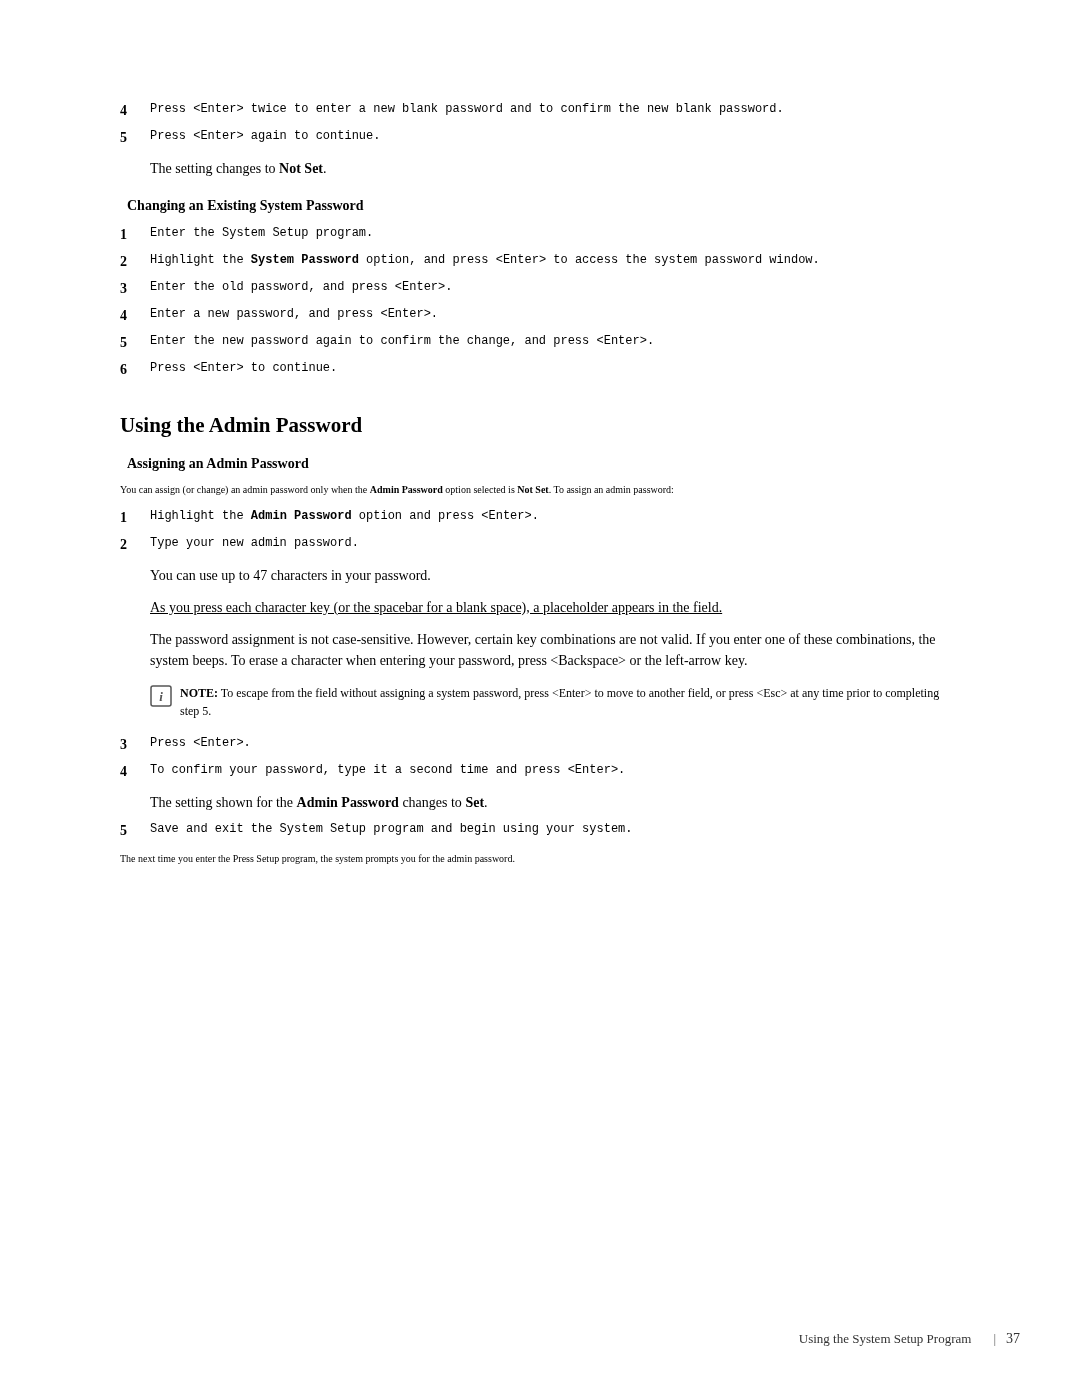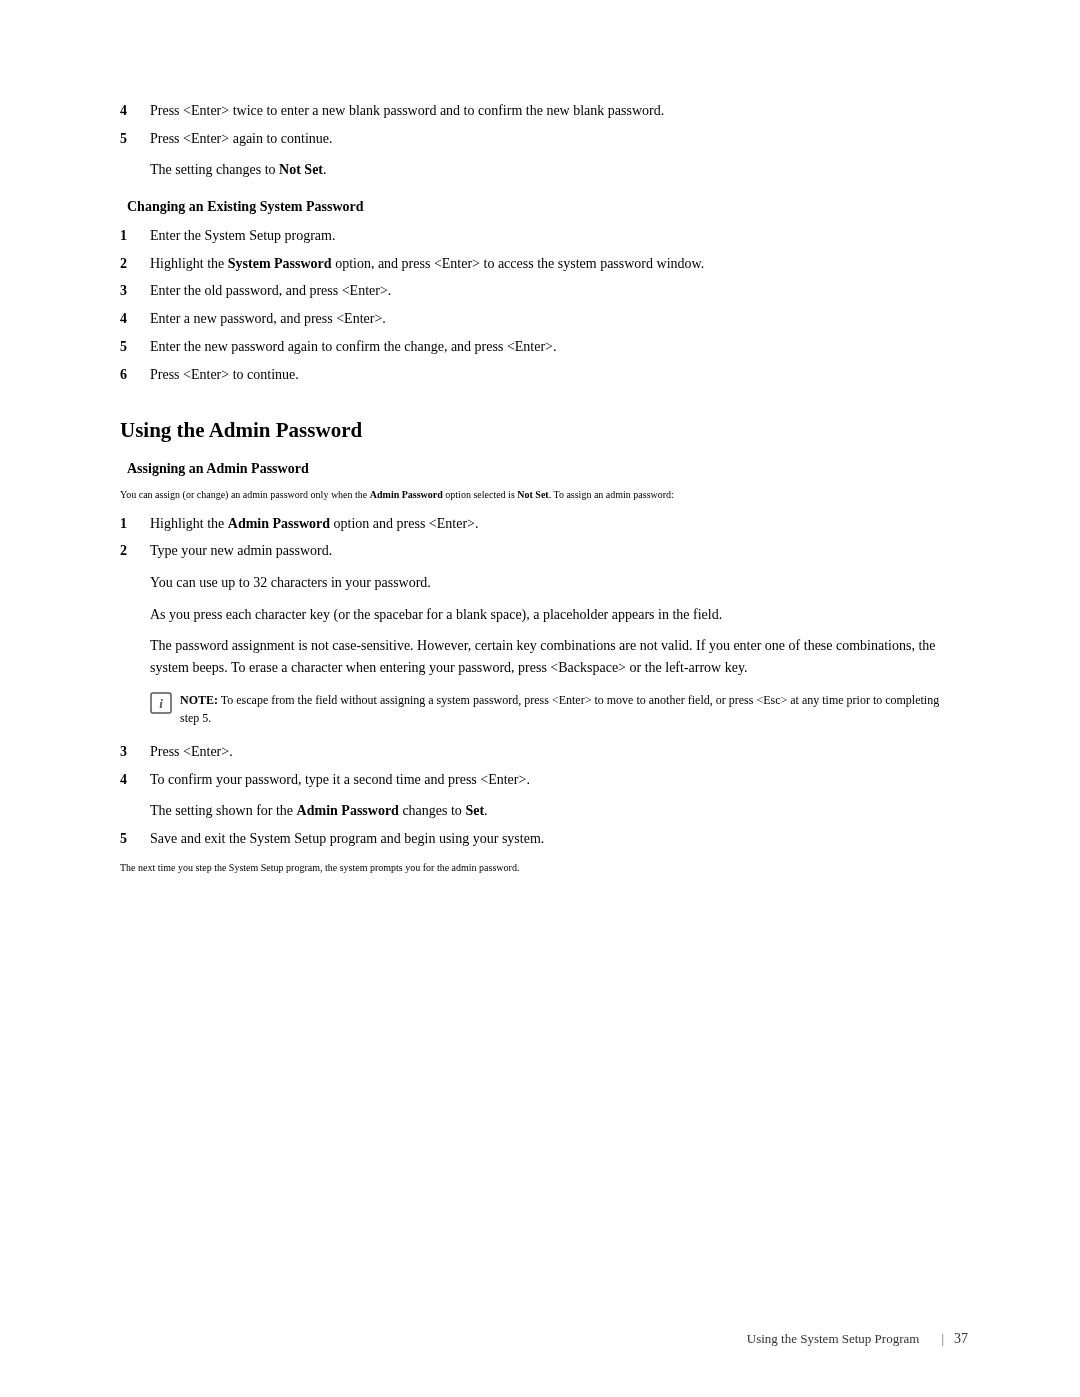--- a/index.html
+++ b/index.html
@@ -39,22 +39,23 @@
     }
 
     .step-num {
       font-weight: bold;
       min-width: 30px;
       font-size: 14px;
     }
 
     .step-content {
       flex: 1;
-      font-size: 14px;
+      font-size: 12px;
       line-height: 1.55;
+      font-family: Liberation Mono, monospace;
     }
 
     .section-heading {
       font-weight: bold;
       font-size: 14px;
       margin: 18px 0 10px 7px;
     }
 
     .main-heading {
       font-size: 21px;
@@ -96,21 +97,21 @@
     }
 
     .footer {
       position: absolute;
       bottom: 50px;
       left: 0;
       right: 0;
       display: flex;
       justify-content: flex-end;
       align-items: center;
-      padding: 0 112px;
+      padding: 0 60px;
       font-size: 13px;
       color: #333;
     }
 
     .footer-text {
       margin-right: 12px;
     }
 
     .footer-divider {
       margin: 0 10px;
@@ -192,24 +193,24 @@
       <span class="step-num">1</span>
       <span class="step-content">Highlight the <strong>Admin Password</strong> option and press &lt;Enter&gt;.</span>
     </li>
     <li class="step-item">
       <span class="step-num">2</span>
       <span class="step-content">Type your new admin password.</span>
     </li>
   </ol>
 
   <div class="continuation-indent" style="margin-bottom: 10px;">
-    You can use up to 32 characters in your password.
-  </div>
-
-  <div class="continuation-indent" style="margin-bottom: 10px;">
+    You can use up to 47 characters in your password.
+  </div>
+
+  <div class="continuation-indent" style="margin-bottom: 10px; text-decoration: underline;">
     As you press each character key (or the spacebar for a blank space), a placeholder appears in the field.
   </div>
 
   <div class="continuation-indent" style="margin-bottom: 10px;">
     The password assignment is not case-sensitive. However, certain key combinations are not valid. If you enter one of these combinations, the system beeps. To erase a character when entering your password, press &lt;Backspace&gt; or the left-arrow key.
   </div>
 
   <div class="note-box" style="margin-left: 30px;">
     <div class="note-icon">
       <svg width="22" height="22" viewBox="0 0 22 22" xmlns="http://www.w3.org/2000/svg">
@@ -237,21 +238,21 @@
     The setting shown for the <strong>Admin Password</strong> changes to <strong>Set</strong>.
   </div>
 
   <ol class="step-list">
     <li class="step-item">
       <span class="step-num">5</span>
       <span class="step-content">Save and exit the System Setup program and begin using your system.</span>
     </li>
   </ol>
 
-  <div class="body-text" style="margin-top: 10px;">The next time you step the System Setup program, the system prompts you for the admin password.</div>
+  <div class="body-text" style="margin-top: 10px;">The next time you enter the Press Setup program, the system prompts you for the admin password.</div>
 
   <div class="footer">
     <span class="footer-text">Using the System Setup Program</span>
     <span class="footer-divider">|</span>
     <span class="footer-page">37</span>
   </div>
 
 </div>
 
 </body></html>

